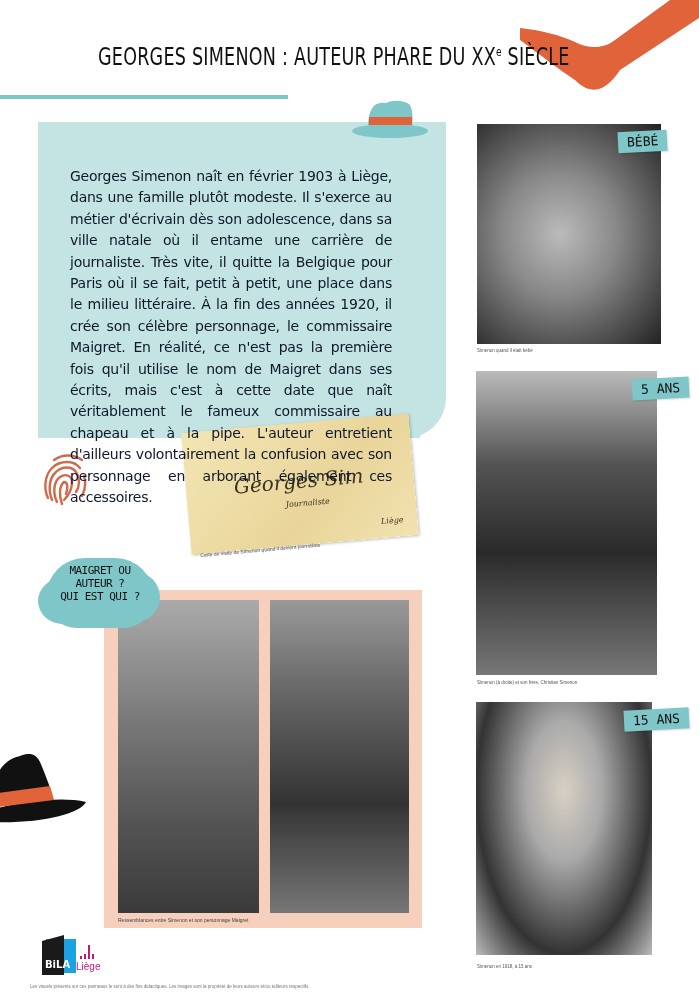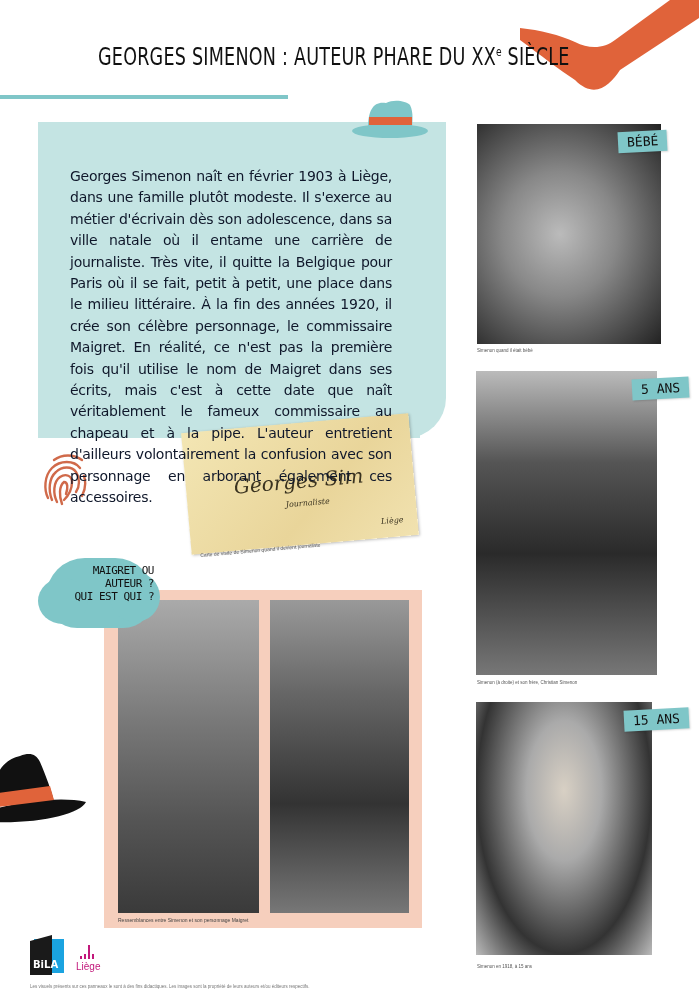--- a/index.html
+++ b/index.html
@@ -15,32 +15,32 @@
   .hat-small { left:350px; top:95px; width:80px; height:45px; z-index:3; }
   .fingerprint { left:40px; top:452px; width:48px; height:54px; }
   .card { left:186px; top:423px; width:228px; height:122px; background:linear-gradient(135deg,#f3e6b4,#e9d59a 60%,#f1e2b0); transform:rotate(-5deg); box-shadow:1px 1px 3px rgba(0,0,0,0.25); }
   .card-name { position:absolute; left:48px; top:46px; font-family:"DejaVu Serif", serif; font-style:italic; font-size:20px; color:#3a3320; }
   .card-job { position:absolute; left:98px; top:76px; font-family:"DejaVu Serif", serif; font-style:italic; font-size:8px; color:#3a3320; }
   .card-city { position:absolute; right:14px; bottom:12px; font-family:"DejaVu Serif", serif; font-style:italic; font-size:8px; color:#3a3320; }
   .card-caption { left:200px; top:552px; font-size:5px; color:#555; transform:rotate(-5deg); transform-origin:left top; white-space:nowrap; }
   .cloud { left:46px; top:558px; width:108px; height:70px; background:#7fc6c8; border-radius:50px 50px 40px 40px; z-index:3; }
   .cloud::before { content:""; position:absolute; left:-8px; top:20px; width:50px; height:46px; background:#7fc6c8; border-radius:50%; }
   .cloud::after { content:""; position:absolute; right:-6px; top:14px; width:50px; height:50px; background:#7fc6c8; border-radius:50%; }
-  .cloud-text { position:absolute; left:0; top:6px; width:108px; text-align:right; font-family:"DejaVu Sans Mono", monospace; font-size:11px; line-height:13px; color:#111; z-index:4; letter-spacing:-0.5px; }
+  .cloud-text { position:absolute; left:0; top:6px; width:108px; text-align:center; font-family:"DejaVu Sans Mono", monospace; font-size:11px; line-height:13px; color:#111; z-index:4; letter-spacing:-0.5px; }
   .pink-panel { left:104px; top:590px; width:318px; height:338px; background:#f6cfbd; }
   .photo-l { left:118px; top:600px; width:141px; height:313px; background:linear-gradient(180deg,#aaa 0%,#777 40%,#555 70%,#3a3a3a 100%); }
   .photo-r { left:270px; top:600px; width:139px; height:313px; background:linear-gradient(180deg,#999 0%,#666 30%,#333 65%,#777 100%); }
   .photo-caption { left:118px; top:917px; font-size:5px; color:#444; white-space:nowrap; }
   .hat-big { left:0; top:740px; width:90px; height:90px; }
   .photo-baby { left:477px; top:124px; width:184px; height:220px; background:radial-gradient(ellipse at 45% 50%,#bbb 0%,#888 40%,#444 80%,#222 100%); }
   .photo-kids { left:476px; top:371px; width:181px; height:304px; background:linear-gradient(180deg,#bbb 0%,#555 30%,#2a2a2a 60%,#777 100%); }
   .photo-teen { left:476px; top:702px; width:176px; height:253px; background:radial-gradient(ellipse at 50% 35%,#d8d0c4 0%,#aaa 30%,#333 70%,#bbb 100%); }
   .caption-r { font-size:4.5px; color:#555; white-space:nowrap; }
   .tag { background:#7fc6c8; font-family:"DejaVu Sans Mono", monospace; font-size:13px; color:#111; padding:3px 9px; box-shadow:1px 1px 2px rgba(0,0,0,0.15); }
-  .logo-bila { left:30px; top:935px; width:34px; height:40px; }
+  .logo-bila { left:42px; top:935px; width:34px; height:40px; }
   .logo-liege { left:76px; top:945px; width:28px; height:30px; }
   .liege-text { position:absolute; left:0; top:16px; font-size:10px; color:#c2187b; }
   .footer { left:30px; top:984px; font-size:4.5px; color:#777; white-space:nowrap; }
 </style>
 </head>
 <body>
 
 <div class="abs title"><span>GEORGES SIMENON : AUTEUR PHARE DU XX</span><sup>e</sup><span> SIÈCLE</span></div>
 <div class="abs title-rule"></div>
 

